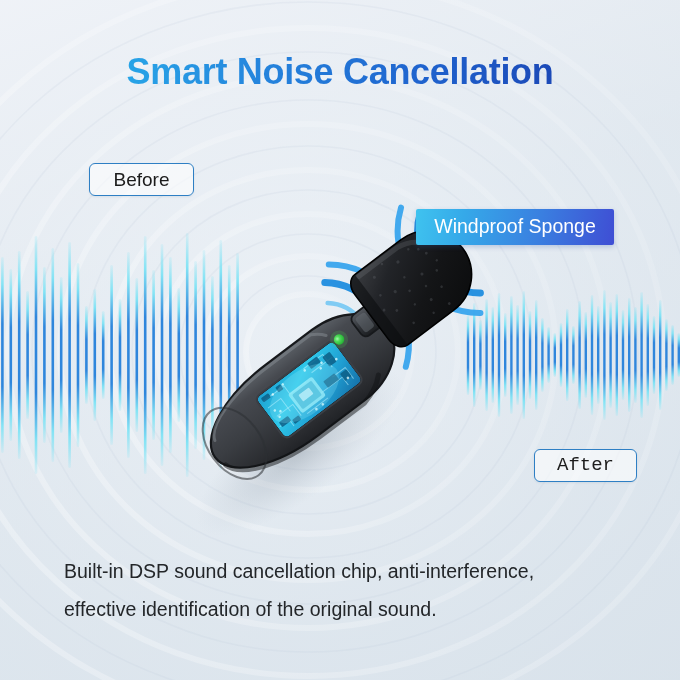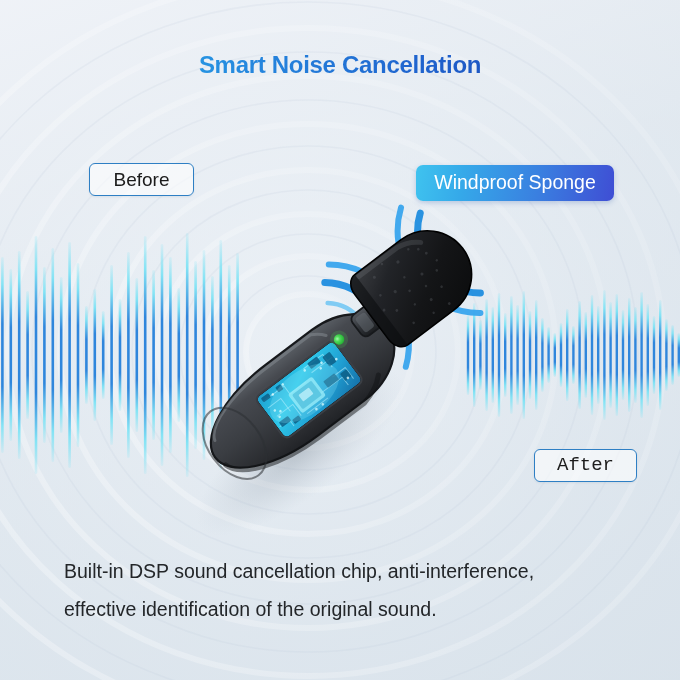--- a/index.html
+++ b/index.html
@@ -49,21 +49,21 @@
   .wave-left  { left: -6px;  width: 250px; }
   .wave-right { left: 455px; width: 235px; }
 
   
   .title {
     position: absolute;
     left: 0;
     right: 0;
     top: 51px;
     text-align: center;
-    font-size: 24px;
+    font-size: 36px;
     font-weight: bold;
     letter-spacing: -0.3px;
     line-height: 1.15;
     background: linear-gradient(90deg, #2ec2ef 0%, #28a8e8 16%, #2585dd 38%, #1f63ce 62%, #1b46b4 84%, #1b3da4 100%);
     -webkit-background-clip: text;
     background-clip: text;
     color: transparent;
     -webkit-text-fill-color: transparent;
     white-space: nowrap;
   }
@@ -80,24 +80,25 @@
   }
   .chip-outline {
     border: 1.6px solid #2e7fc4;
     border-radius: 6px;
     background: rgba(255,255,255,0.58);
     color: #1c1c1c;
     box-shadow: 0 1px 2px rgba(90,120,150,0.12);
     margin-left: 21px;
   }
   .chip-filled {
-    border-radius: 7px;
+    border-radius: 2px;
     color: #ffffff;
     background: linear-gradient(100deg, #3fc3ef 0%, #35a9e9 24%, #3a7fe0 62%, #3f4ed4 100%);
     box-shadow: 0 2px 5px rgba(50,90,170,0.25);
+    margin-top: 44px;
   }
   #label-before  { left: 68px;  top: 163px; width: 105px; height: 33px; }
   #label-after   { left: 513px; top: 449px; width: 103px; height: 33px; font-family: Liberation Mono, monospace; }
   #label-sponge  { left: 416px; top: 165px; width: 198px; height: 36px; font-size: 19.5px; }
 
   
   #mic {
     position: absolute;
     left: 0; top: 0;
     width: 680px; height: 680px;

